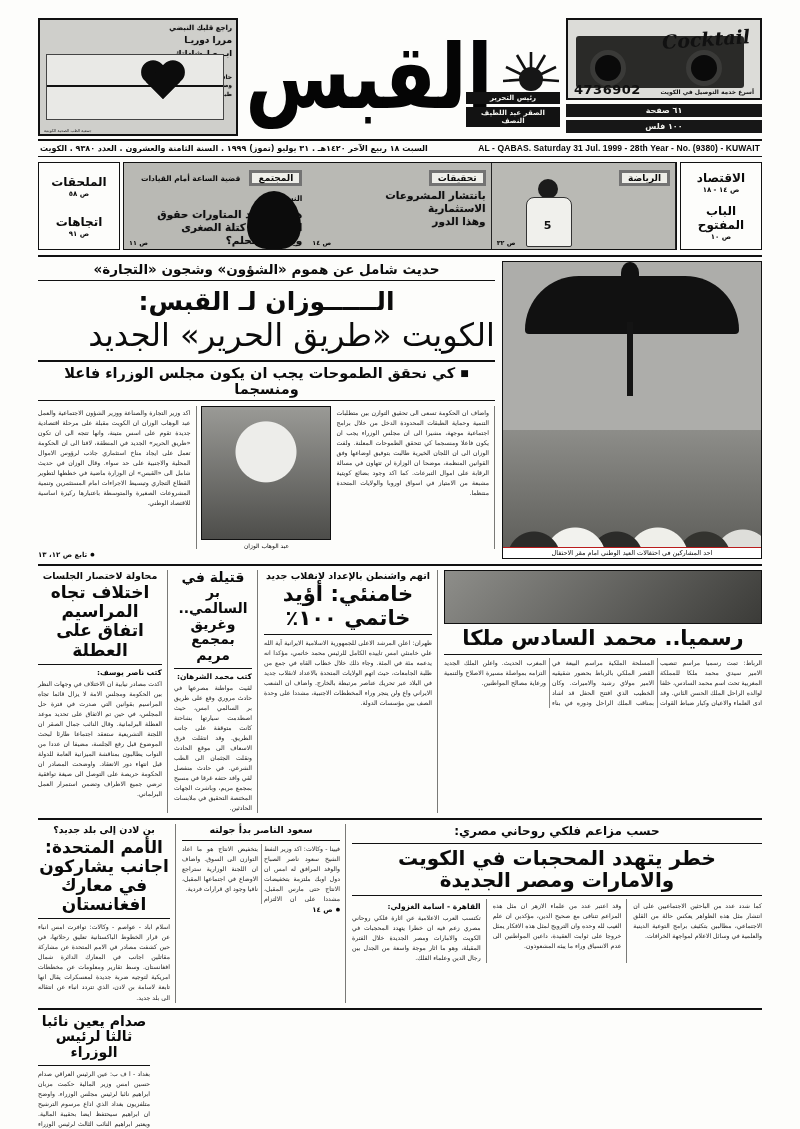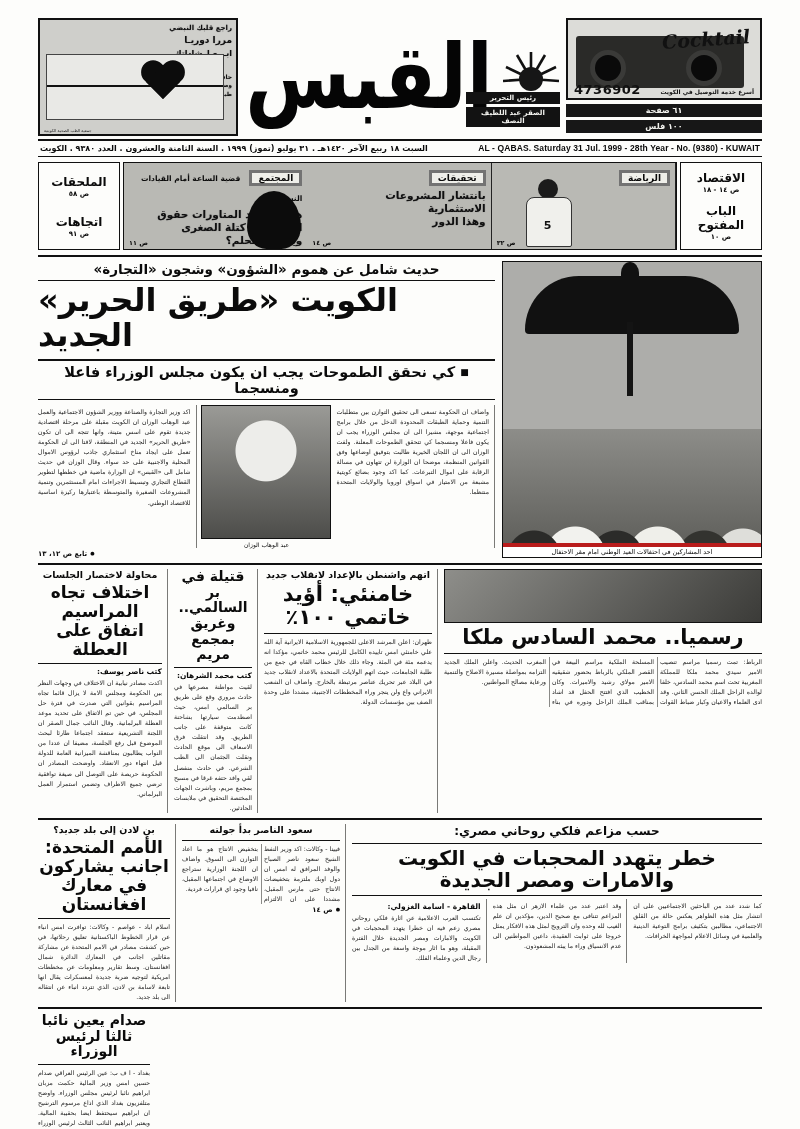--- a/index.html
+++ b/index.html
@@ -79,37 +79,37 @@
   .footballer .head{position:absolute;left:16px;top:0;width:20px;height:20px;border-radius:50%;background:#1b1b1b;}
   .footballer .body{position:absolute;left:4px;top:18px;width:44px;height:48px;background:#f0f0ec;border:1px solid #333;border-radius:8px 8px 2px 2px;}
   .footballer .num{position:absolute;left:22px;top:40px;font-size:11px;font-weight:bold;color:#111;}
 
   
   .rule-thick{border-top:2.5px solid #111;margin:5px 0 4px;}
   .top-area{display:flex;flex-direction:row-reverse;gap:7px;}
   .top-text{flex:1;}
   .kicker{font-size:13.5px;font-weight:bold;text-align:center;letter-spacing:-.2px;border-bottom:1px solid #111;padding-bottom:3px;}
   .h-sub{font-size:25px;font-weight:bold;text-align:center;margin-top:6px;letter-spacing:-.5px;}
-  .h-main{font-size:32px;font-weight:bold;text-align:left;margin-top:2px;letter-spacing:-1px;line-height:1.08;}
+  .h-main{font-size:32px;font-weight:normal;text-align:right;margin-top:2px;letter-spacing:-1px;line-height:1.08;}
   .h-deck{border-top:2px solid #111;border-bottom:1.5px solid #111;margin-top:7px;padding:3px 0;font-size:14.5px;font-weight:bold;text-align:center;}
   .h-deck:before{content:"\25A0";font-size:9px;margin-left:5px;vertical-align:2px;}
 
   .top-photo{width:258px;border:1.5px solid #111;background:#adadaa;position:relative;overflow:hidden;}
   .parasol{position:absolute;left:22px;top:14px;width:214px;height:58px;background:#111;border-radius:108px 108px 8px 8px;}
   .pole{position:absolute;left:124px;top:60px;width:6px;height:74px;background:#141414;}
   .finial{position:absolute;left:118px;top:0px;width:18px;height:22px;background:#111;border-radius:50% 50% 0 0;}
   .crowd{position:absolute;left:0;bottom:0;width:100%;height:128px;background:
      radial-gradient(circle at 12% 100%, #2b2b29 26px, transparent 27px),
      radial-gradient(circle at 28% 100%, #f2f2ee 30px, transparent 31px),
      radial-gradient(circle at 44% 100%, #2b2b29 26px, transparent 27px),
      radial-gradient(circle at 60% 100%, #efefea 30px, transparent 31px),
      radial-gradient(circle at 78% 100%, #33332f 26px, transparent 27px),
      radial-gradient(circle at 93% 100%, #dededa 28px, transparent 29px),
      linear-gradient(#8d8d89,#5b5b57);}
-  .photo-cap{border-top:4px solid #b91c1c;font-size:6.5px;text-align:center;padding:1px 2px;background:#fff;position:absolute;bottom:0;width:100%;box-sizing:border-box;}
+  .photo-cap{border-top:1px solid #b91c1c;font-size:6.5px;text-align:center;padding:1px 2px;background:#fff;position:absolute;bottom:0;width:100%;box-sizing:border-box;}
 
   
   .cols{display:flex;flex-direction:row-reverse;gap:6px;}
   .col{flex:1;}
   .colrule{border-right:1px solid #7a7a77;padding-right:5px;}
   .art-head-sm{font-size:9.5px;font-weight:bold;text-align:center;line-height:1.25;}
   .art-title-md{font-size:17px;font-weight:bold;text-align:center;line-height:1.12;letter-spacing:-.5px;}
   .art-title-lg{font-size:21px;font-weight:bold;text-align:center;line-height:1.1;letter-spacing:-.6px;}
   .byline{font-size:7.5px;font-weight:bold;margin-top:3px;}
   .para{font-size:6.2px;line-height:1.62;text-align:justify;color:#1a1a1a;margin:2px 0 0;}
@@ -247,20 +247,21 @@
       </div>
     </div>
   </div>
 
   <div class="rule-thick"></div>
 
   <div class="top-area">
 
     <div class="top-text">
       <div class="kicker">حديث شامل عن هموم «الشؤون» وشجون «التجارة»</div>
+      <div class="h-sub">الــــــوزان لـ القبس:</div>
       <div class="h-main">الكويت «طريق الحرير» الجديد</div>
       <div class="h-deck">كي نحقق الطموحات يجب ان يكون مجلس الوزراء فاعلا ومنسجما</div>
 
       <div class="cols" style="margin-top:5px">
         <div class="col colrule">
           <p class="para">اكد وزير التجارة والصناعة ووزير الشؤون الاجتماعية والعمل عبد الوهاب الوزان ان الكويت مقبلة على مرحلة اقتصادية جديدة تقوم على اسس متينة، وانها تتجه الى ان تكون «طريق الحرير» الجديد في المنطقة، لافتا الى ان الحكومة تعمل على ايجاد مناخ استثماري جاذب لرؤوس الاموال المحلية والاجنبية على حد سواء. وقال الوزان في حديث شامل الى «القبس» ان الوزارة ماضية في خططها لتطوير القطاع التجاري وتبسيط الاجراءات امام المستثمرين وتنمية المشروعات الصغيرة والمتوسطة باعتبارها ركيزة اساسية للاقتصاد الوطني.</p>
         </div>
         <div class="col" style="flex:0 0 128px">
           <div class="portrait"></div>
           <div style="font-size:6px;text-align:center">عبد الوهاب الوزان</div>

